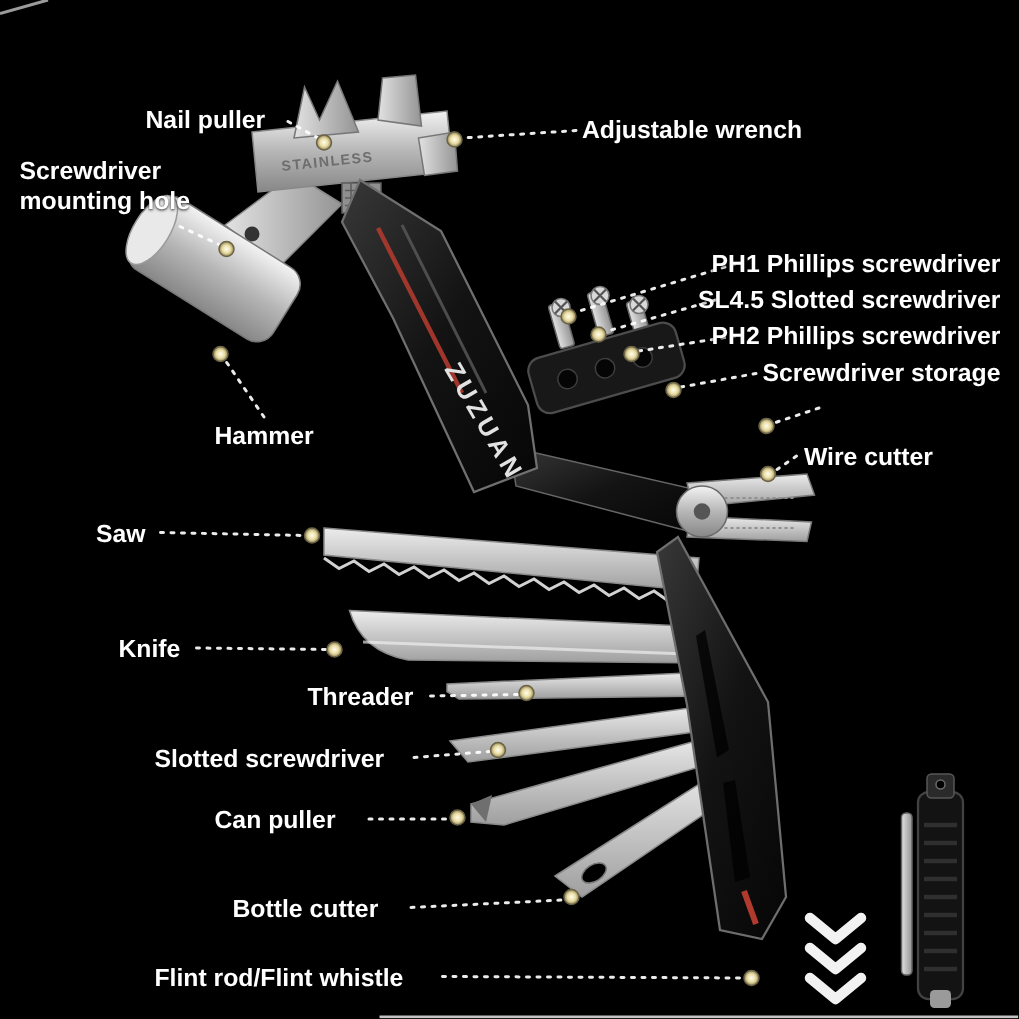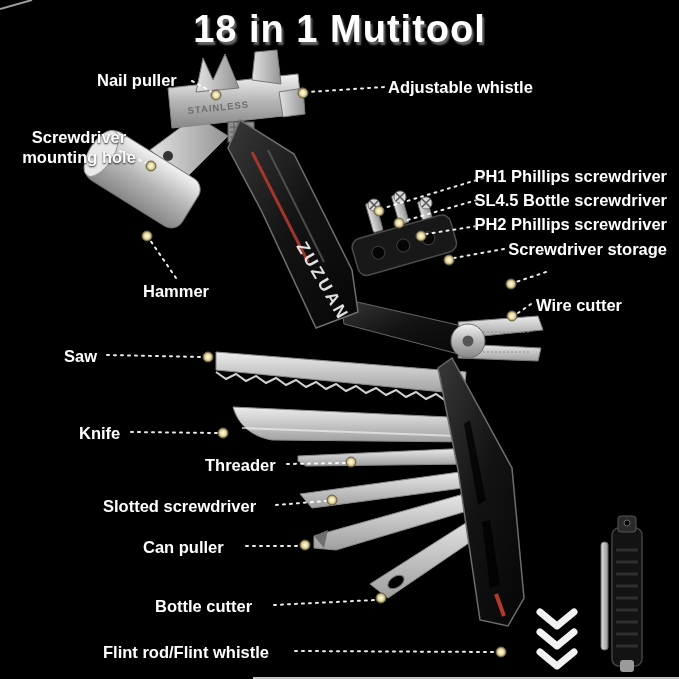--- a/index.html
+++ b/index.html
@@ -9,23 +9,22 @@
   }
   .title{
     position:absolute;top:8px;left:0;width:100%;text-align:center;
     color:#fff;font-size:38px;font-weight:bold;letter-spacing:1px;
     text-shadow:2px 3px 2px rgba(110,110,110,.95), 0 0 2px #000;
   }
   .lbl{
     position:absolute;color:#fff;font-weight:bold;font-size:16.5px;
     white-space:nowrap;line-height:1.2;
     text-shadow:0 1px 2px rgba(0,0,0,.9);
-    text-align:center;
   }
-  .lbl.wrap{white-space:normal;width:132px;margin-top:23px;}
+  .lbl.wrap{white-space:normal;width:132px;}
   .lbl.right{text-align:left;}
   #art{position:absolute;left:0;top:0;}
   .bottom-line{position:absolute;left:253px;bottom:0;width:426px;height:2px;background:#e6e6e6;opacity:.85;}
 </style>
 </head>
 <body>
 
 <div id="stage">
 
   <svg id="art" width="679" height="679" viewBox="0 0 679 679">
@@ -193,27 +192,26 @@
       <circle cx="208" cy="357" r="5" fill="url(#dotG)"></circle>
       <circle cx="223" cy="433" r="5" fill="url(#dotG)"></circle>
       <circle cx="351" cy="462" r="5" fill="url(#dotG)"></circle>
       <circle cx="332" cy="500" r="5" fill="url(#dotG)"></circle>
       <circle cx="305" cy="545" r="5" fill="url(#dotG)"></circle>
       <circle cx="381" cy="598" r="5" fill="url(#dotG)"></circle>
       <circle cx="501" cy="652" r="5" fill="url(#dotG)"></circle>
     </g>
   </svg>
 
-  <div class="title">18 in 1 Mutitool</div>
 
   <div class="lbl" style="left:97px;top:71px">Nail puller</div>
-  <div class="lbl" style="left:388px;top:78px">Adjustable whistle</div>
+  <div class="lbl" style="left:388px;top:78px">Adjustable wrench</div>
   <div class="lbl wrap" style="left:13px;top:105px">Screwdriver mounting hole</div>
   <div class="lbl right" style="right:12px;top:167px">PH1 Phillips screwdriver</div>
-  <div class="lbl right" style="right:12px;top:191px">SL4.5 Bottle screwdriver</div>
+  <div class="lbl right" style="right:12px;top:191px">SL4.5 Slotted screwdriver</div>
   <div class="lbl right" style="right:12px;top:215px">PH2 Phillips screwdriver</div>
   <div class="lbl right" style="right:12px;top:240px">Screwdriver storage</div>
   <div class="lbl right" style="right:57px;top:296px">Wire cutter</div>
   <div class="lbl" style="left:143px;top:282px">Hammer</div>
   <div class="lbl" style="left:64px;top:347px">Saw</div>
   <div class="lbl" style="left:79px;top:424px">Knife</div>
   <div class="lbl" style="left:205px;top:456px">Threader</div>
   <div class="lbl" style="left:103px;top:497px">Slotted screwdriver</div>
   <div class="lbl" style="left:143px;top:538px">Can puller</div>
   <div class="lbl" style="left:155px;top:597px">Bottle cutter</div>

